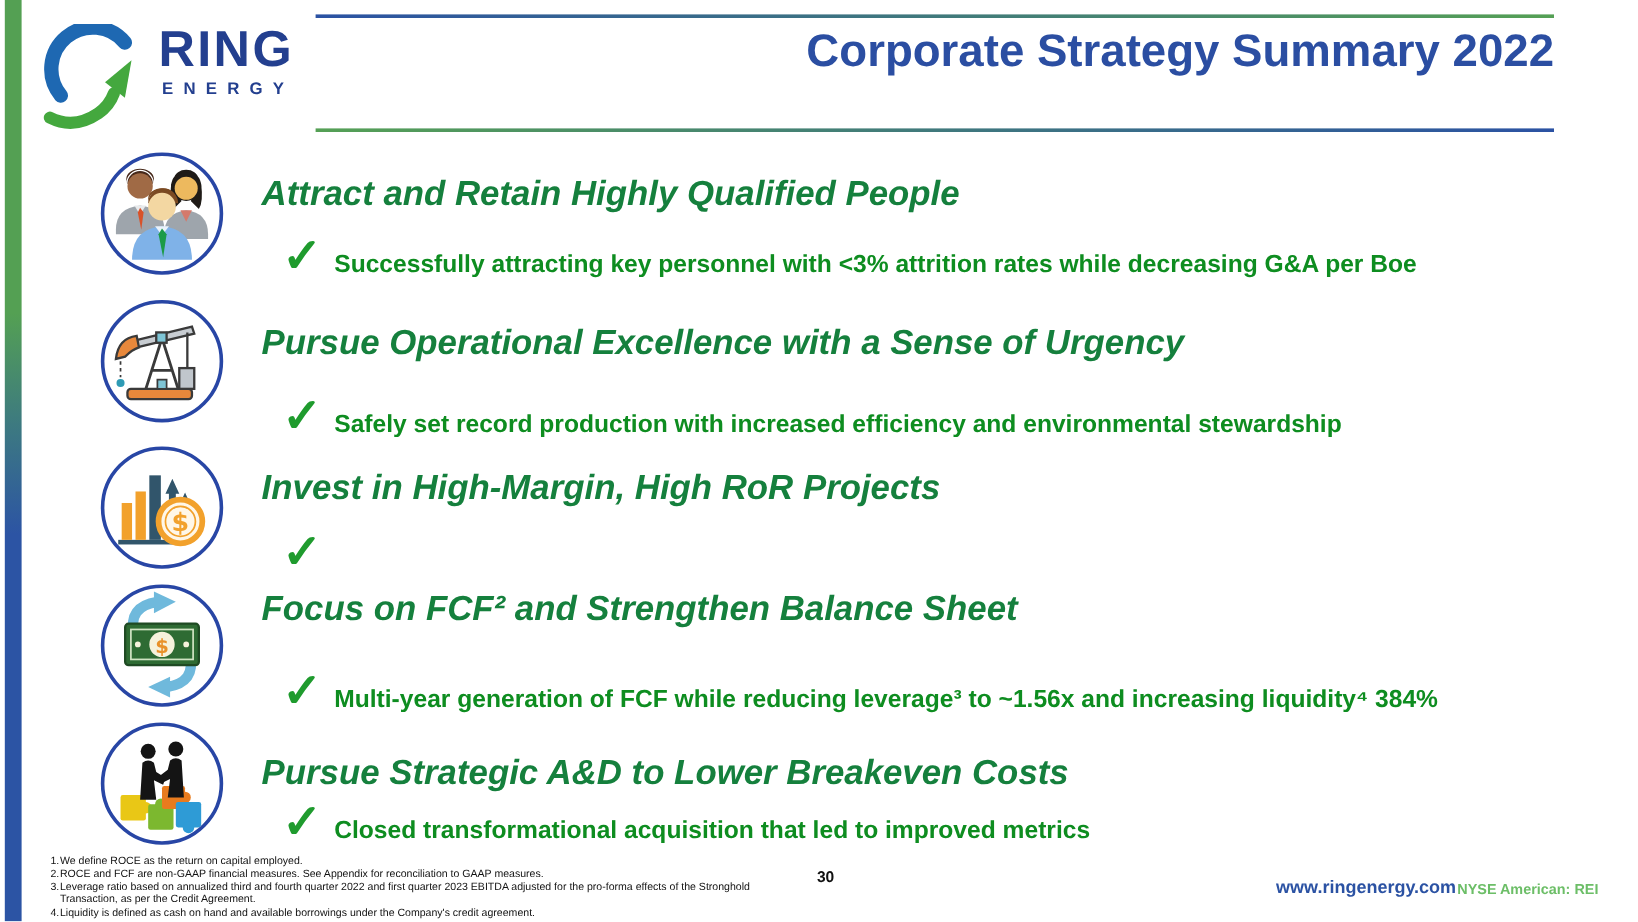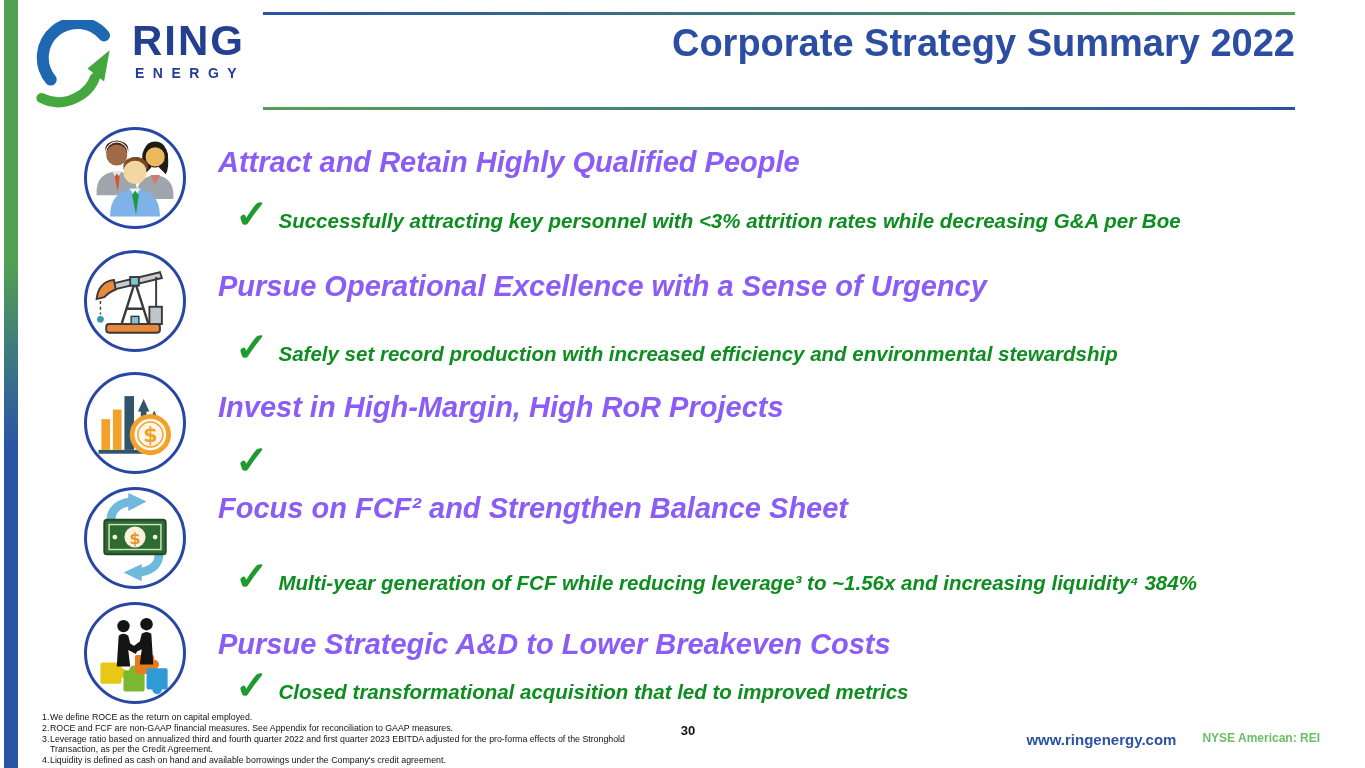--- a/index.html
+++ b/index.html
@@ -26,39 +26,39 @@
   .title    { font-size:38px; font-weight:bold; color:#2B4EA2; line-height:1.15;text-align:right; }
   .subtitle { font-size:21px; font-weight:bold; color:#149A1D; line-height:1.1; margin-top:2px; }
   
   .icon-circle {
     position:absolute; left:84px; width:102px; height:102px;
     border:3px solid #2846A5; border-radius:50%; background:#fff;
     overflow:hidden; display:flex; align-items:center; justify-content:center;
   }
   .heading {
     position:absolute; left:218px; width:1120px;
-    font-size:29px; font-weight:bold; font-style:italic; color:#8b5cf6;
+    font-size:29px; font-weight:bold; font-style:italic; color:#15803d;
     white-space:nowrap;
   }
   .bullet { position:absolute; left:235px; display:flex; align-items:baseline; white-space:nowrap; }
   .check {
     font-size:40px; font-weight:bold; color:#1F9B2E; line-height:1;
     margin-right:10px; font-style:normal;
   }
   .achv {
-    font-size:20.5px; font-weight:bold; font-style:italic; color:#0E8D20;
+    font-size:20.5px; font-weight:bold; color:#0E8D20;
   }
   
   .footnotes { position:absolute; left:30px; top:712px; width:612px; font-size:8.8px; color:#111; line-height:1.23; }
   .fn { display:flex; }
   .fn .n { width:20px; flex:none; padding-left:12px; }
   .fn .t { flex:1; }
   
   .page-num { position:absolute; left:668px; top:723px; width:40px; text-align:center; font-size:13px; font-weight:bold; color:#111; }
-  .footer-right { position:absolute; right:45px; top:731px; display:flex; align-items:flex-start; gap:26px; }
+  .footer-right { position:absolute; right:33px; top:731px; display:flex; align-items:flex-end; gap:1px; }
   .website { font-size:15px; font-weight:bold; color:#2B52A3; }
   .ticker  { font-size:12px; font-weight:bold; color:#6CBE67; }
 </style>
 </head>
 <body>
 
 <div class="slide">
 
   <div class="edge-bar"></div>
 

